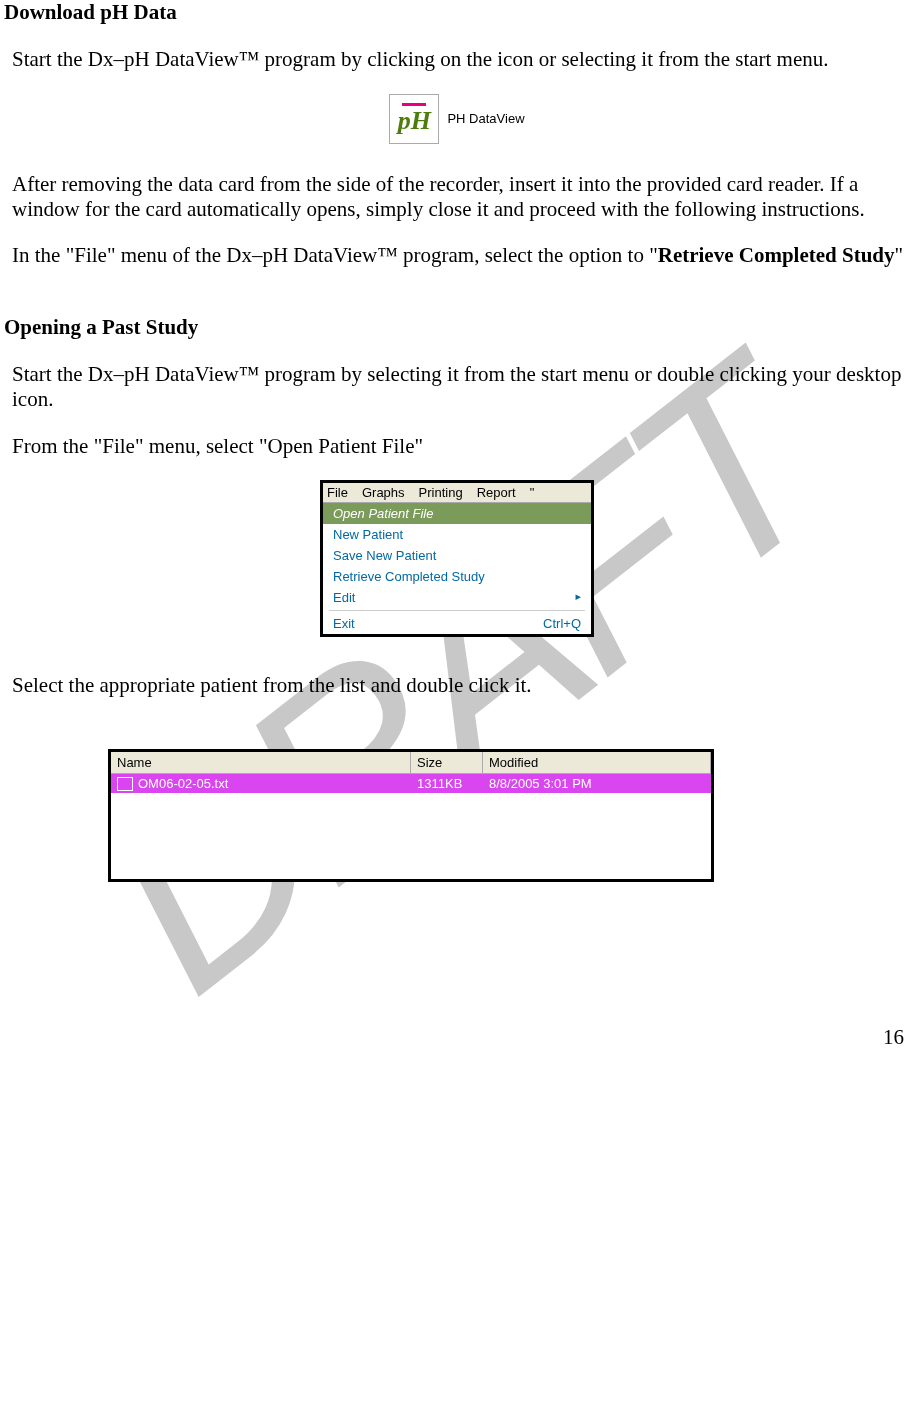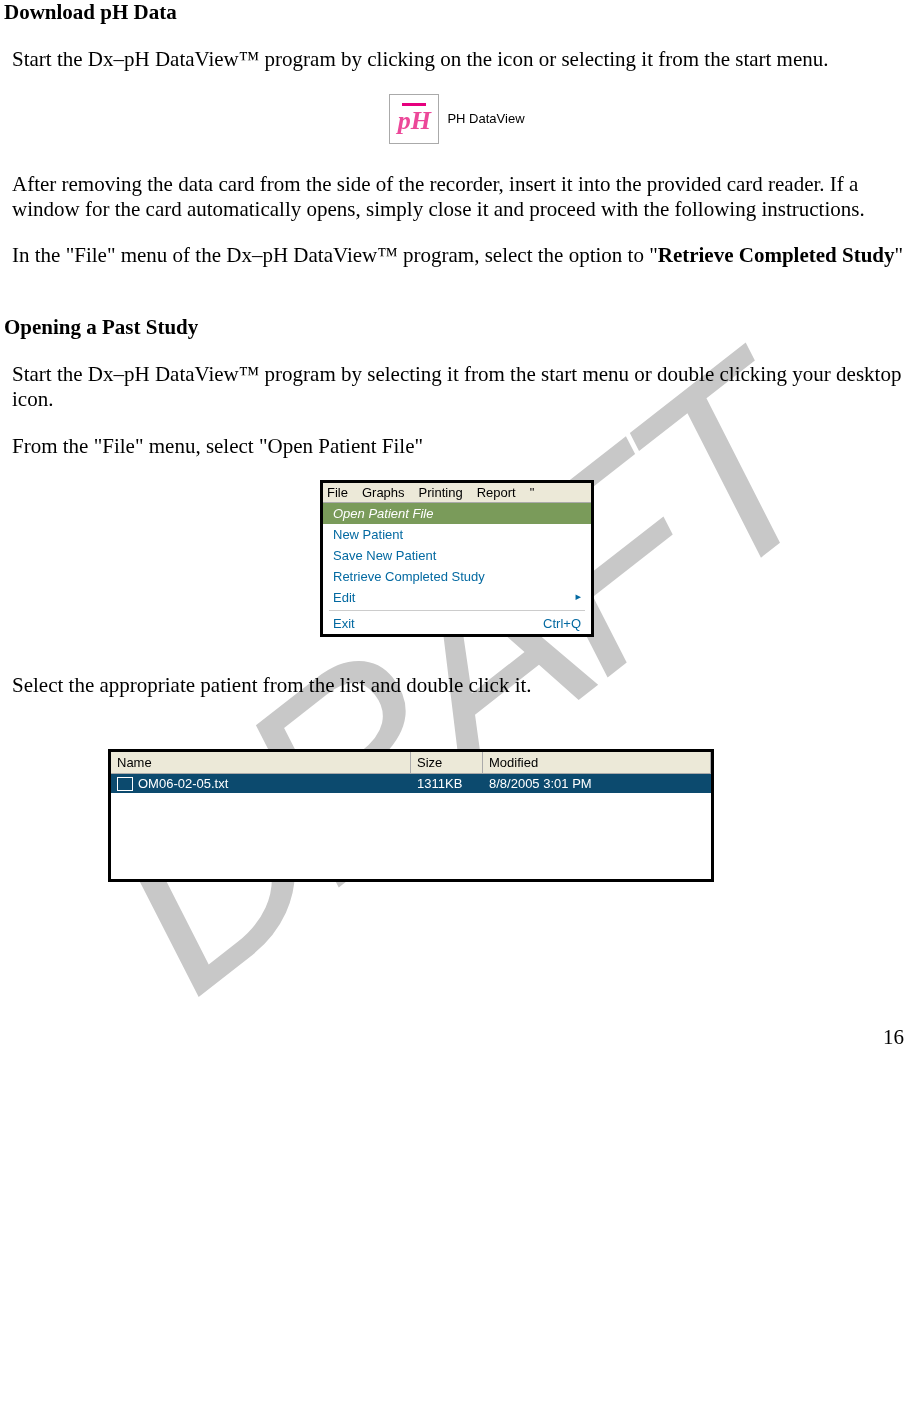--- a/index.html
+++ b/index.html
@@ -52,21 +52,21 @@
     align-items: center;
     margin-right: 8px;
     padding: 2px;
     box-sizing: border-box;
   }
   .logo-bar { width: 24px; height: 3px; background: #e6007e; margin-bottom: 2px; }
   .logo-ph {
     font-family: "Times New Roman", serif;
     font-style: italic;
     font-size: 26px;
-    color: #ec4899;
+    color: #4d7c0f;
     font-weight: bold;
     line-height: 1;
   }
   .logo-label { font-family: Arial, sans-serif; font-size: 13px; color: #000000; }
 
   
   .menu-shot {
     width: 268px;
     margin: 20px auto 36px auto;
     border: 3px solid #000;
@@ -125,21 +125,21 @@
   .file-row {
     display: flex;
   }
   .file-row > div {
     padding: 2px 6px;
     box-sizing: border-box;
   }
   .file-row .col-name { width: 300px; display:flex; align-items:center; gap:5px;}
   .file-row .col-size { width: 72px; text-align: right; padding-right:12px;}
   .file-row .col-mod { flex: 1; }
-  .file-row.sel { background: #0c4a6e; color: #fff; }
+  .file-row.sel { background: #d946ef; color: #fff; }
   .file-row.sel .col-size { text-align: left; padding-left: 6px;}
   .file-body-space { height: 86px; }
   .folder-glyph, .file-glyph {
     width: 14px; height: 12px; display:inline-block;
     border:1px solid #888; background:#fff; flex:none;
   }
   .file-row.sel .file-glyph { border-color:#fff; background:transparent;}
 
   .page-number {
     position: absolute;

